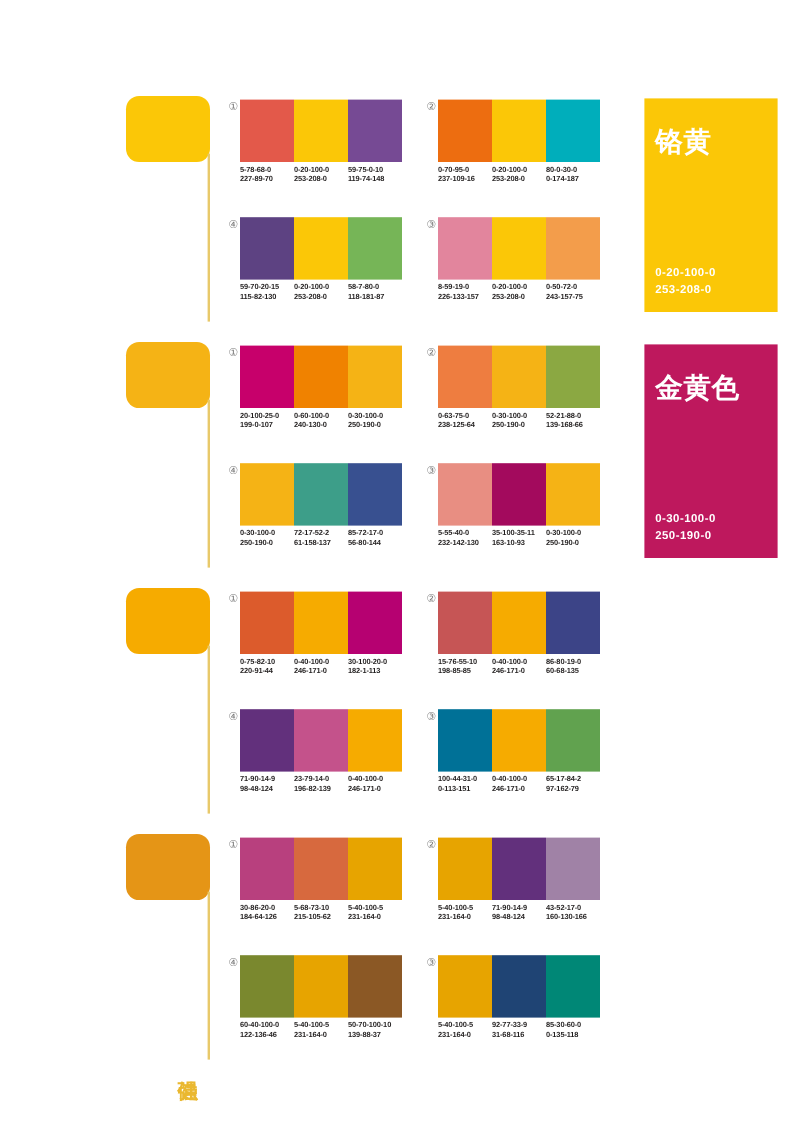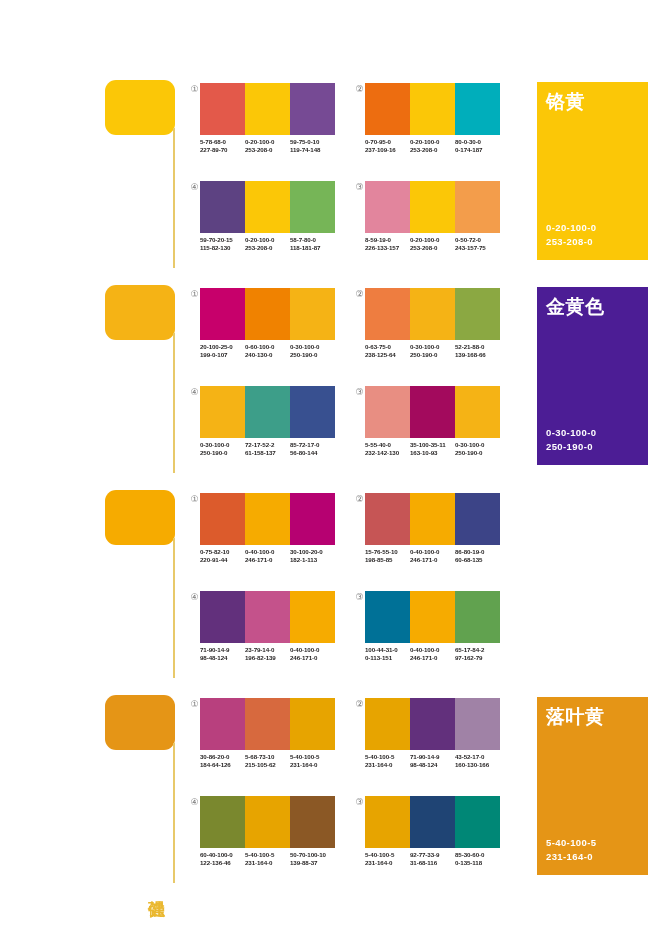--- a/index.html
+++ b/index.html
@@ -120,22 +120,22 @@
   .panel {
     position: absolute;
     left: 537px;
     width: 111px;
     height: 178px;
     top: 4px;
   }
   .panel-title {
     position: absolute;
     left: 9px;
-    top: 8px;
-    font-size: 19px;
+    top: 24px;
+    font-size: 23px;
     line-height: 24px;
     font-weight: 700;
     color: #ffffff;
     letter-spacing: 0.5px;
     white-space: nowrap;
   }
   .panel-codes {
     position: absolute;
     left: 9px;
     bottom: 11px;
@@ -340,21 +340,21 @@
           <div class="code-cell" style="color: rgb(34, 31, 31);">
             <span class="cmyk">35-100-35-11</span>
             <span class="rgb">163-10-93</span>
           </div>
           <div class="code-cell" style="color: rgb(34, 31, 31);">
             <span class="cmyk">0-30-100-0</span>
             <span class="rgb">250-190-0</span>
           </div>
         </div>
       </div>
-      <div class="panel" style="background: #4c1d95;">
+      <div class="panel" style="background: #be185d;">
         <div class="panel-title">金黄色</div>
         <div class="panel-codes">
           <div>0-30-100-0</div>
           <div>250-190-0</div>
         </div>
       </div>
     </div>
     <div class="section" style="top: 488px;">
       <div class="tab-col">
         <div class="tab-chip" style="background: rgb(246, 171, 0);"></div>
@@ -537,21 +537,14 @@
           <div class="code-cell" style="color: rgb(34, 31, 31);">
             <span class="cmyk">92-77-33-9</span>
             <span class="rgb">31-68-116</span>
           </div>
           <div class="code-cell" style="color: rgb(34, 31, 31);">
             <span class="cmyk">85-30-60-0</span>
             <span class="rgb">0-135-118</span>
           </div>
         </div>
       </div>
-      <div class="panel" style="background: rgb(229, 149, 22);">
-        <div class="panel-title">落叶黄</div>
-        <div class="panel-codes">
-          <div>5-40-100-5</div>
-          <div>231-164-0</div>
-        </div>
-      </div>
     </div>
   </div>
 
 </body></html>

